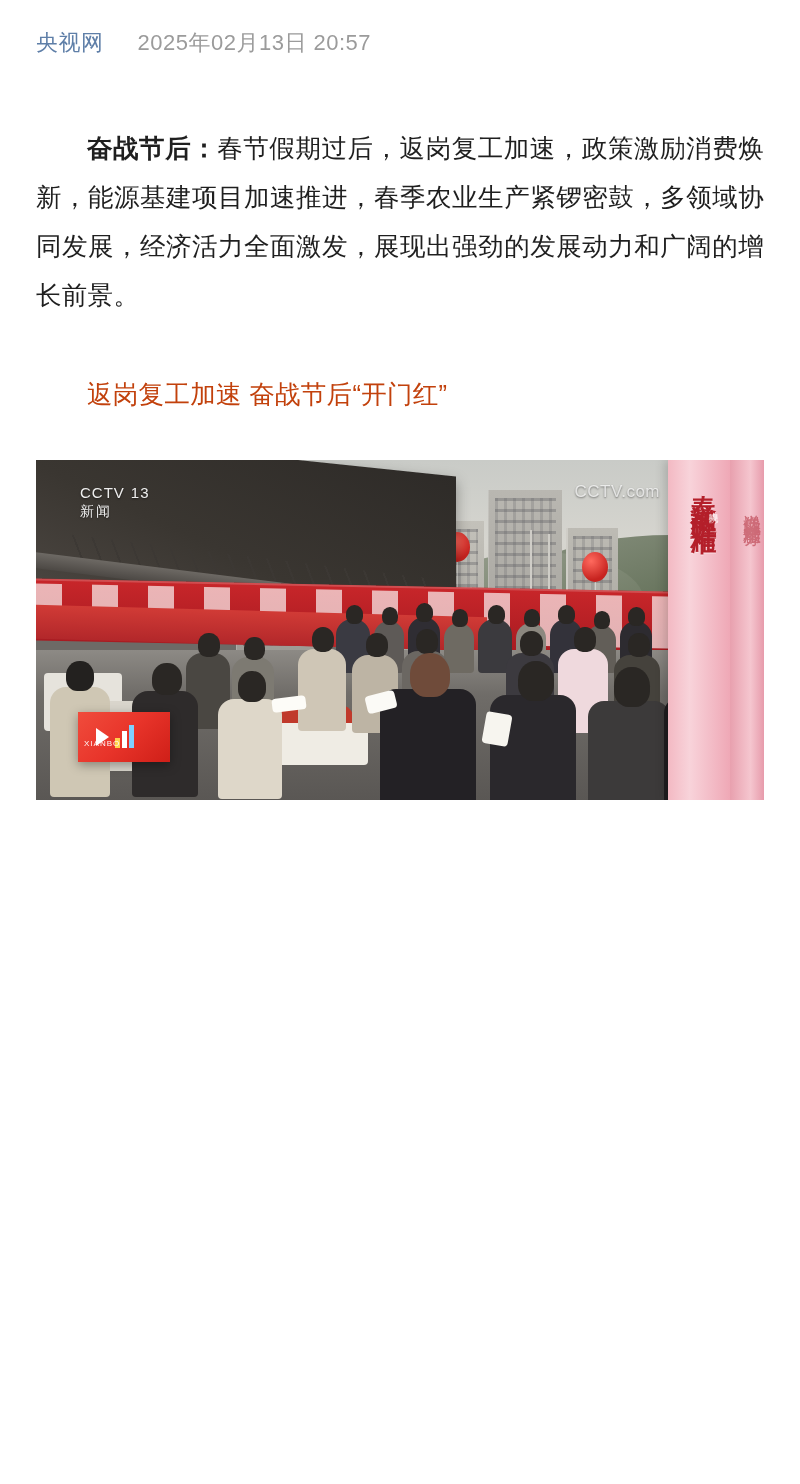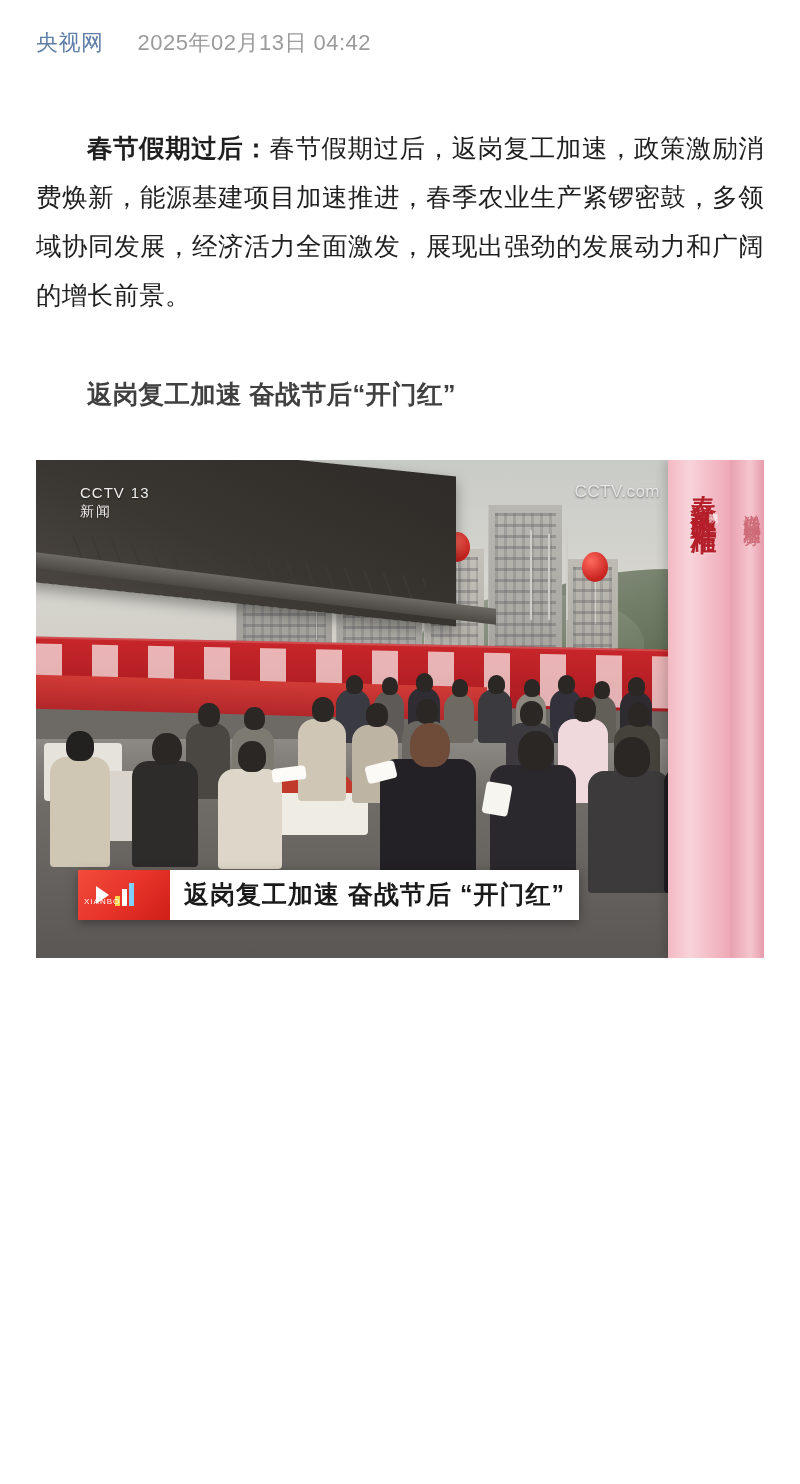--- a/index.html
+++ b/index.html
@@ -51,35 +51,35 @@
     text-indent: 2em;
     margin: 0 0 52px 0;
     letter-spacing: 0.3px;
   }
   .para .lede {
     font-weight: bold;
   }
   .subhead {
     font-size: 25.5px;
     line-height: 1.8;
-    font-weight: bold;
-    color: #404040;
+    font-weight: normal;
+    color: #c2410c;
     text-indent: 2em;
     margin: 0 0 42px 0;
     letter-spacing: 0.3px;
   }
 
   
   .figure {
     width: 728px;
     margin: 8px 0 48px 0;
     position: relative;
     overflow: hidden;
     background: #6d6a66;
-    height: 498px;
+    height: 340px;
   }
   .photo {
     position: absolute;
     inset: 0;
     overflow: hidden;
   }
   
   .sky {
     position: absolute;
     left: 0; top: 0; right: 0; height: 44%;
@@ -349,24 +349,24 @@
   }
 </style>
 </head>
 <body>
 
 <div class="article">
 
 
   <div class="meta">
     <span class="meta-source">央视网</span>
-    <span class="meta-time">2025年02月13日 04:42</span>
+    <span class="meta-time">2025年02月13日 20:57</span>
   </div>
 
-  <p class="para"><span class="lede">春节假期过后：</span><span>春节假期过后，返岗复工加速，政策激励消费焕新，能源基建项目加速推进，春季农业生产紧锣密鼓，多领域协同发展，经济活力全面激发，展现出强劲的发展动力和广阔的增长前景。</span></p>
+  <p class="para"><span class="lede">奋战节后：</span><span>春节假期过后，返岗复工加速，政策激励消费焕新，能源基建项目加速推进，春季农业生产紧锣密鼓，多领域协同发展，经济活力全面激发，展现出强劲的发展动力和广阔的增长前景。</span></p>
 
   <h2 class="subhead">返岗复工加速 奋战节后“开门红”</h2>
 
   <figure class="figure">
     <div class="photo">
 
       <div class="sky"></div>
       <div class="hill"></div>
       <div class="hill2"></div>
 
@@ -473,20 +473,19 @@
       <div class="caption-bar">
         <div class="caption-logo">
           <span class="play"></span>
           <span class="bars">
               <i></i>
               <i></i>
               <i></i>
             </span>
           <span class="lg-text">XIANBO</span>
         </div>
-        <div class="caption-text">返岗复工加速 奋战节后 “开门红”</div>
       </div>
 
     </div>
   </figure>
 
 
 </div>
 
 </body></html>

